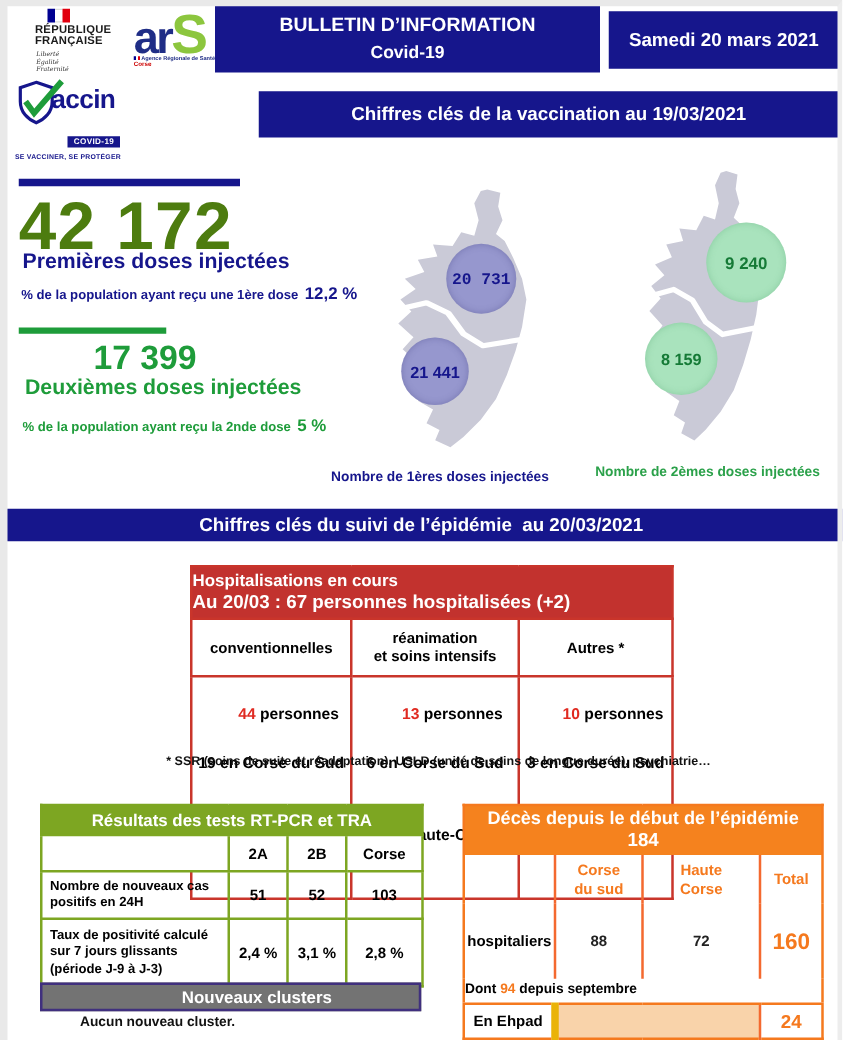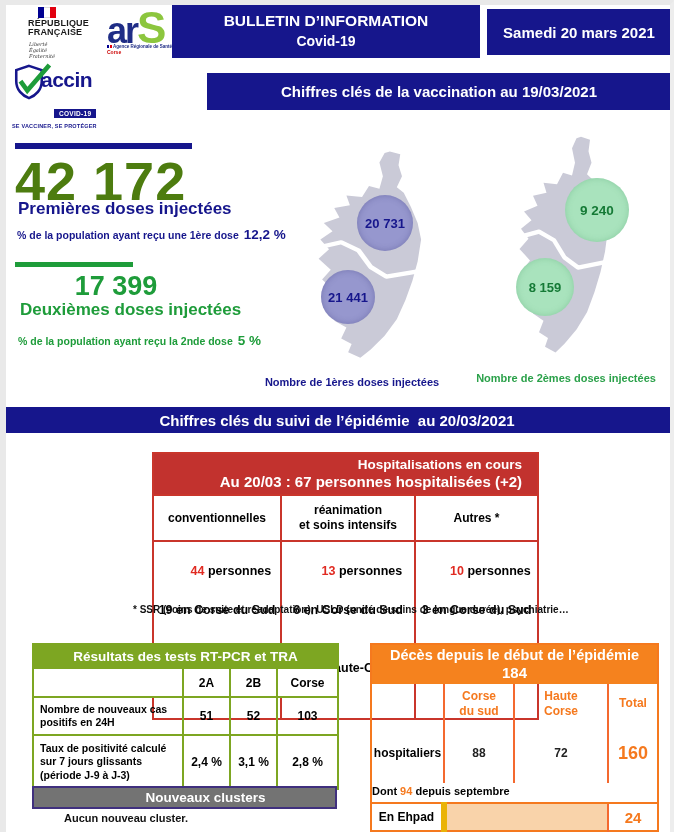--- a/index.html
+++ b/index.html
@@ -54,32 +54,32 @@
   .bar-green{left:15px;top:262px;width:118px;height:5px;background:#1e9c3a;}
   .v2{left:26px;top:271px;width:180px;text-align:center;font-size:27px;font-weight:bold;color:#1e9c3a;}
   .l2{left:20px;top:300px;font-size:17px;font-weight:bold;color:#1e9c3a;}
   .p2{left:18px;top:333px;font-size:10.5px;font-weight:bold;color:#1e9c3a;}
 
   
   .map-svg{position:absolute;z-index:1;}
   .bubble{position:absolute;z-index:2;border-radius:50%;display:flex;align-items:center;justify-content:center;font-weight:bold;}
   .bub-purple{background:#9697ce;color:#16168c;box-shadow:inset 0 0 6px rgba(80,80,140,.45);}
   .bub-green{background:#a9e3bd;color:#157a36;box-shadow:inset 0 0 6px rgba(80,160,110,.35);}
-  .b1{left:357px;top:195px;width:56px;height:56px;font-size:13px;}
+  .b1{left:357px;top:195px;width:56px;height:56px;font-size:13px;font-family:Liberation Mono, monospace;}
   .b2{left:321px;top:270px;width:54px;height:54px;font-size:13px;}
   .b3{left:565px;top:178px;width:64px;height:64px;font-size:13.5px;}
   .b4{left:516px;top:258px;width:58px;height:58px;font-size:13px;}
   .cap1{left:252px;top:376px;width:200px;text-align:center;font-size:11px;font-weight:bold;color:#16168c;}
   .cap2{left:466px;top:372px;width:200px;text-align:center;font-size:11px;font-weight:bold;color:#2ba14a;}
 
   
   table{border-collapse:collapse;table-layout:fixed;}
   .hosp{left:152px;top:452px;width:385px;}
   .hosp, .hosp td, .hosp th{border:2px solid #c9352b;}
-  .hosp-head{background:#c2322e;color:#fff;text-align:right;padding:3px 15px 4px;}
+  .hosp-head{background:#c2322e;color:#fff;text-align:left;padding:3px 0 4px;}
   .hosp-t{font-size:13.5px;font-weight:bold;}
   .hosp-s{font-size:15px;font-weight:bold;margin-top:1px;}
   .hosp th.colh{background:#fff;color:#000;font-size:12px;font-weight:bold;height:42px;text-align:center;vertical-align:middle;line-height:1.25;}
   .hosp td.data{height:78px;text-align:center;vertical-align:middle;font-size:12.5px;font-weight:bold;color:#000;line-height:1.55;}
   .rednum{color:#e02a21;}
   .footnote{left:133px;top:604px;width:540px;font-size:10px;font-weight:bold;color:#111;}
 
   
   .tests{left:32px;top:643px;width:305px;}
   .tests, .tests td, .tests th{border:2px solid #7da622;}

